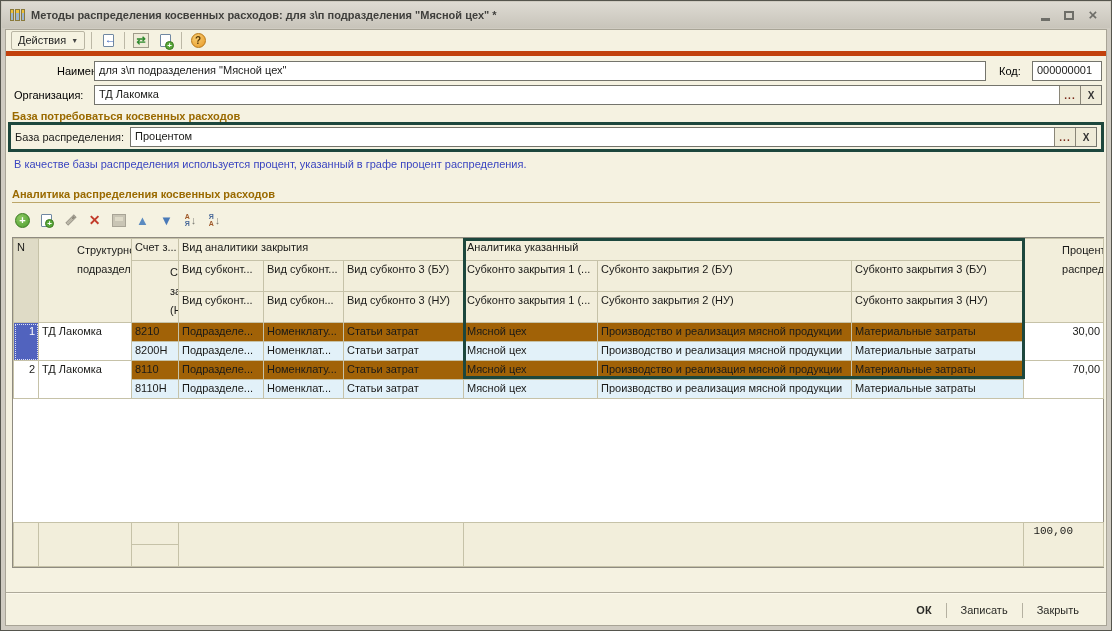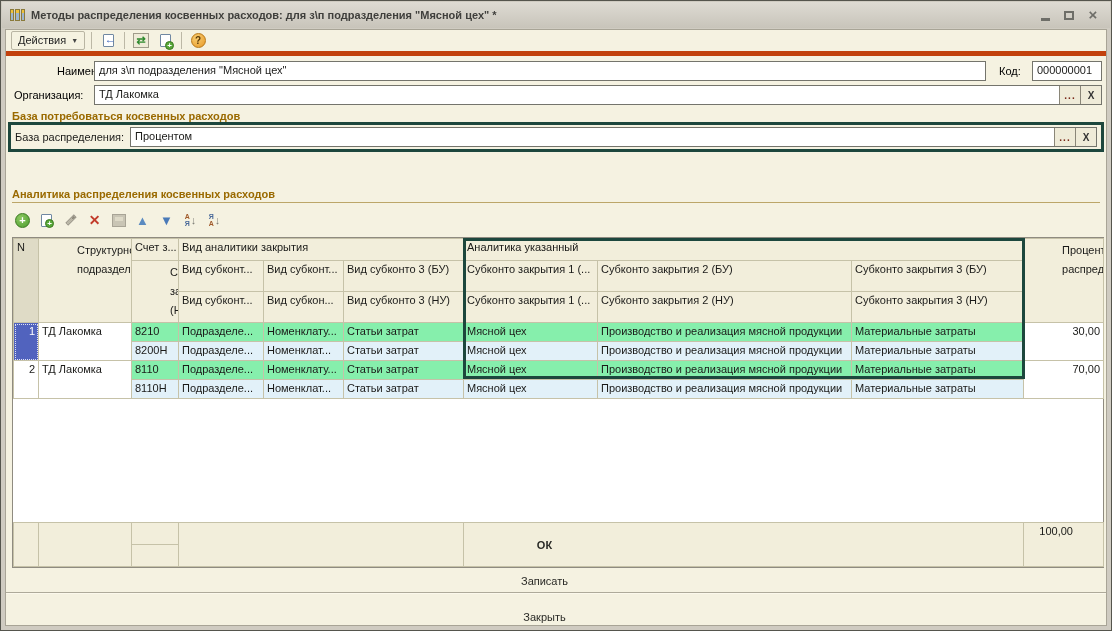--- a/index.html
+++ b/index.html
@@ -61,32 +61,32 @@
   .lt-a { color:#a05a2a; } .lt-ya { color:#4a6a9a; }
   .sort-arrow { color:#7a7a72; font-size:11px; }
 
   
   .table-wrap { position:absolute; left:6px; top:207px; width:1092px; border:1px solid #8f8b80; background:#fff; }
   table { border-collapse:collapse; table-layout:fixed; width:1090px; }
   th, td { border:1px solid #c6c2a8; font-weight:normal; text-align:left; vertical-align:top; padding:2px 3px; overflow:hidden; white-space:nowrap; font-size:11px; }
   thead th { background:#f2eedb; }
   th.hn { background:#dfdbc6; }
   .wrapcell { white-space:normal; line-height:19px;padding-left:38px; }
-  td.bu { background:#86efac; }
+  td.bu { background:#a16207; }
   td.nu { background:#e2f1f9; }
   td.span-cell { background:#fff; }
   td.num { text-align:right; }
   td.sel { background:#5163be; color:#fff; outline:1px dotted #dfe2f4; outline-offset:-2px; }
   .filler { height:123px; background:#fff; }
   .total-table td { background:#f2eedb; }
   .teal-overlay { position:absolute; left:450px; top:0; width:562px; height:141px; border:3px solid #1d473d; pointer-events:none; }
 
   
   .footer-sep-line { position:absolute; left:0; right:0; top:562px; height:2px; border-top:1px solid #aeaa9a; border-bottom:1px solid #fcf9ec; }
-  .footer { position:absolute; left:0; right:0; top:565px; height:30px; display:flex; align-items:center; justify-content:flex-end; gap:10px; padding-right:23px;flex-direction:column; }
+  .footer { position:absolute; left:0; right:0; top:565px; height:30px; display:flex; align-items:center; justify-content:flex-end; gap:10px; padding-right:23px; }
   .f-btn { background:transparent; border:none; font-family:inherit; font-size:11px; color:#2a2a26; padding:2px 4px; }
   .f-btn.ok { font-weight:bold; }
   .f-sep { width:1px; height:15px; background:#b5b1a1; }
 </style>
 </head>
 <body>
 
 <div class="window">
   <div class="titlebar">
     <span class="app-icon">
@@ -153,20 +153,21 @@
 
     <div class="focus-box" style="top:92px;">
       <span>База распределения:</span>
       <div class="field-inline field">
         <span class="val">Процентом</span>
         <span class="mini-btn dots">...</span>
         <span class="mini-btn clear">X</span>
       </div>
     </div>
 
+    <div class="hint" style="left:8px; top:127px; right:8px;">В качестве базы распределения используется процент, указанный в графе процент распределения.</div>
 
     <div class="section-hdr" style="top:158px;">Аналитика распределения косвенных расходов</div>
 
     <div class="grid-toolbar">
       <span class="gt-icon">
           <span class="add-circle">+</span>
         </span>
       <span class="gt-icon">
           <span class="doc"></span>
           <span class="plus-bubble">+</span>
@@ -294,21 +295,21 @@
             <col style="width:560px">
             <col style="width:80px">
         </colgroup>
         <tbody>
             <tr style="height:22px">
           <td rowspan="2"></td>
           <td rowspan="2"></td>
           <td></td>
           <td rowspan="2"></td>
           <td rowspan="2"></td>
-          <td rowspan="2" class="num" style="padding-right:30px;">100,00</td>
+          <td rowspan="2" class="num" style="padding-right:30px;font-family:Liberation Mono, monospace;">100,00</td>
         </tr>
         <tr style="height:22px">
           <td></td>
         </tr>
       </tbody>
         </table>
 
       <div class="teal-overlay"></div>
     </div>
 

